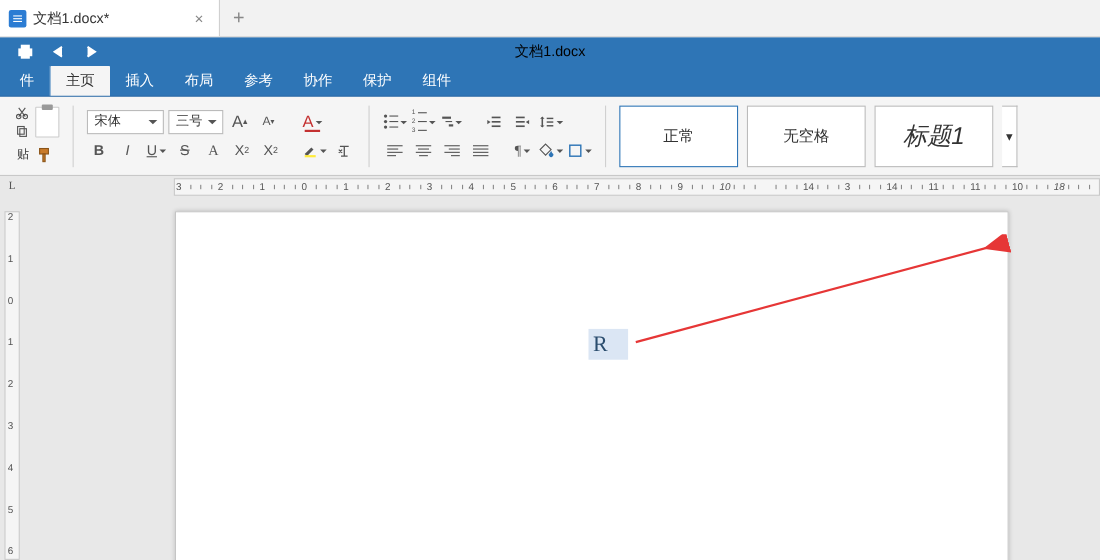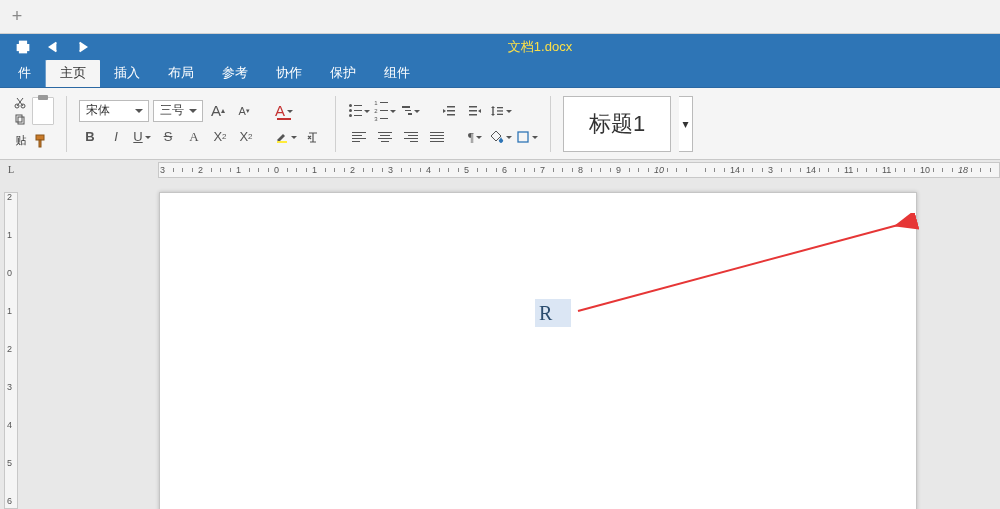--- a/index.html
+++ b/index.html
@@ -13,21 +13,21 @@
 .tab .doc-icon svg { width: 10px; height: 10px; }
 .tab .tab-title { font-size: 13px; color: #333; flex: 1; }
 .tab .tab-close { color:#888; font-size: 14px; padding: 0 4px; cursor: pointer; }
 .tab-add { width: 34px; display: flex; align-items: center; justify-content: center; color: #888; font-size: 18px; cursor:pointer; }
 
 
 .ribbon-title { height: 26px; background: #2e75b6; display: flex; align-items: center; position: relative; }
 .ribbon-title .qat { display: flex; align-items: center; gap: 12px; padding: 0 14px; }
 .qat-btn { width: 18px; height: 18px; display: flex; align-items: center; justify-content: center; cursor:pointer; }
 .qat-btn svg { stroke: #fff; fill: #fff; }
-.doc-title-center { position: absolute; left: 50%; transform: translateX(-50%); color: #fde047; font-size: 13px; margin-left: 40px; }
+.doc-title-center { position: absolute; left: 50%; transform: translateX(-50%); color: #000000; font-size: 13px; }
 
 
 .ribbon-tabs { height: 28px; background: #2e75b6; display: flex; align-items: flex-end; padding-left: 4px; border-bottom: 1px solid #2a68a3; }
 .rtab { padding: 5px 14px; color: #fff; font-size: 13px; cursor: pointer; }
 .rtab.active { background: #f5f5f5; color: #333; border-radius: 2px 2px 0 0; }
 .rtab.file { border-right: 1px solid rgba(255,255,255,0.3); }
 
 
 .ribbon { height: 72px; background: #f5f5f5; border-bottom: 1px solid #c8c8c8; display: flex; align-items: center; padding: 4px 6px; gap: 6px; }
 .group { display: flex; flex-direction: column; gap: 4px; padding: 0 6px; height: 64px; justify-content: center; }
@@ -48,21 +48,21 @@
 .ico { width: 22px; height: 22px; display: flex; align-items: center; justify-content: center; cursor:pointer; border-radius:2px; font-size: 13px; color:#555;}
 .ico.b { font-weight: bold; }
 .ico.it { font-style: italic; }
 .ico.u { text-decoration: underline; }
 .ico.s { text-decoration: line-through; }
 .ico svg { width: 14px; height: 14px; }
 .ico .dd { border:3px solid transparent; border-top-color:#555; margin-left:2px; margin-top:4px;}
 
 .style-box { width: 108px; height: 56px; border: 1px solid #bbb; background: #fff; display: flex; align-items: center; justify-content: center; font-size: 14px; cursor:pointer; }
 .style-box.active { border: 1.5px solid #2e75b6; }
-.style-box.heading { font-size: 22px; font-weight: 500; }
+.style-box.heading { font-size: 22px; font-weight: 500; font-style: italic; }
 .style-more { width: 14px; height: 56px; border:1px solid #bbb; border-left:none; background:#fff; display:flex; align-items:center; justify-content:center; cursor:pointer;}
 
 
 .ruler-corner { position:absolute; left:8px; top:0; height:18px; color:#555; font-size:10px; display:flex; align-items:center; font-family:serif;}
 .ruler-wrap { height: 20px; background: #e8e8e8; display: flex; align-items: center; position: relative; padding-left: 28px; }
 .ruler { margin-left: 130px; height: 16px; background: #f5f5f5; border: 1px solid #c8c8c8; position: relative; flex: 1; overflow:hidden; font-size:9px; color:#555; font-family: Arial; }
 .ruler .tick { position:absolute; top:0; height:100%; }
 .ruler .num { position:absolute; top:2px; }
 
 
@@ -87,20 +87,31 @@
 .bullet-ico { display:flex; flex-direction:column; gap:2px; }
 .bline { display:flex; align-items:center; gap:2px;}
 .bline .dot{width:3px;height:3px;background:#555;border-radius:50%;}
 .bline .ln{width:8px;height:1.5px;background:#555;}
 
 </style>
 </head>
 <body>
 
 <div class="titlebar">
+  <div class="tab">
+    <div class="doc-icon">
+      <svg viewBox="0 0 10 10">
+          <rect x="1" y="2" width="8" height="1" fill="#fff"></rect>
+          <rect x="1" y="4.5" width="8" height="1" fill="#fff"></rect>
+          <rect x="1" y="7" width="8" height="1" fill="#fff"></rect>
+        </svg>
+    </div>
+    <span class="tab-title">文档1.docx*</span>
+    <span class="tab-close">×</span>
+  </div>
   <div class="tab-add">+</div>
 </div>
 
 <div class="ribbon-title">
   <div class="qat">
     <div class="qat-btn">
       <svg viewBox="0 0 16 16" stroke-width="1.3" fill="none">
           <rect x="3" y="6" width="10" height="5"></rect>
           <rect x="5" y="3" width="6" height="3"></rect>
           <rect x="5" y="10" width="6" height="3"></rect>
@@ -344,20 +355,22 @@
             <rect x="2" y="2" width="10" height="10"></rect>
           </svg>
           <span class="dd"></span>
         </div>
     </div>
   </div>
 
   <div class="sep"></div>
 
   <div class="group" style="flex-direction:row; gap:8px; align-items:center;">
+    <div class="style-box active">正常</div>
+    <div class="style-box">无空格</div>
     <div class="style-box heading">标题1</div>
     <div class="style-more">▾</div>
   </div>
 </div>
 
 <div class="ruler-wrap">
   <div class="ruler-corner">L</div>
   <div class="ruler" id="hruler">
       <div class="num" style="left: 1px;">3</div>
       <div class="tick" style="left: 13.5px; top: 5px; width: 1px; height: 4px; background: rgb(136, 136, 136);"></div>

